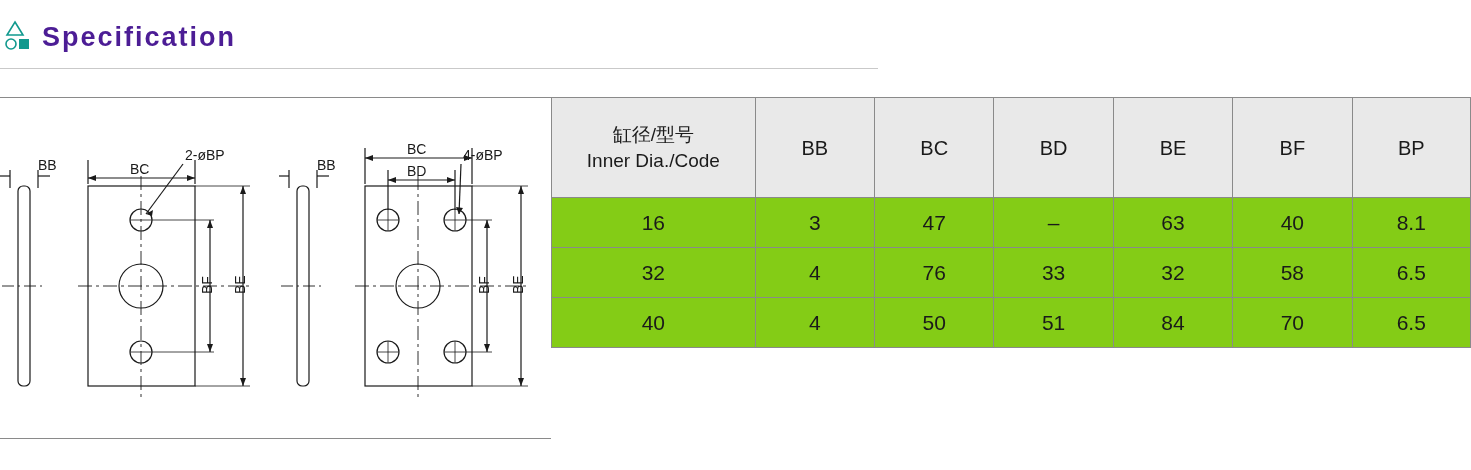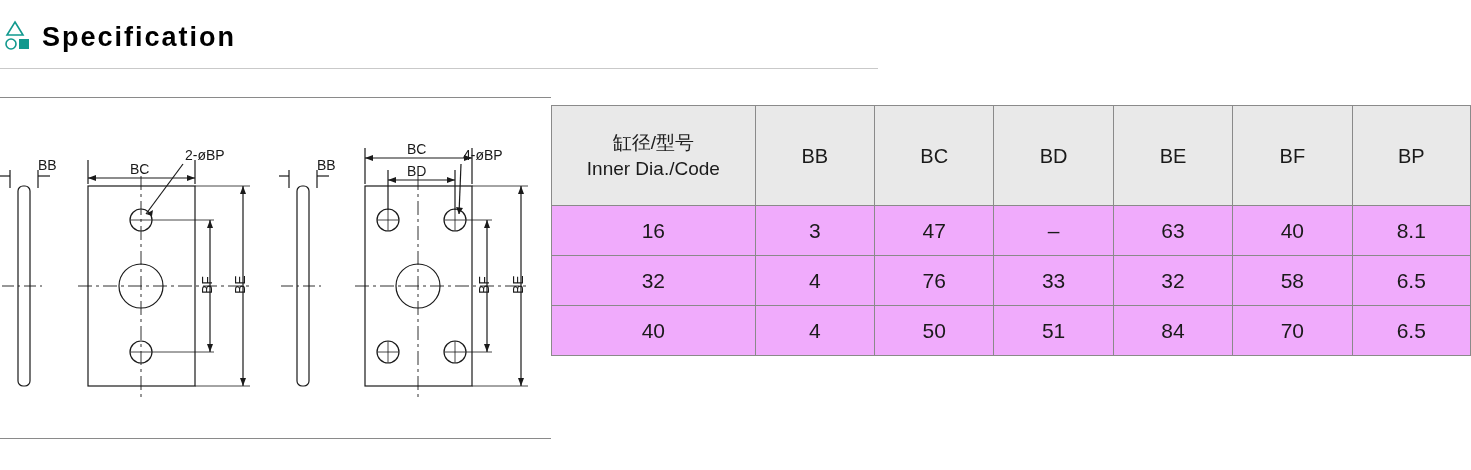--- a/index.html
+++ b/index.html
@@ -34,21 +34,21 @@
     width: 30px;
     height: 34px;
     position: relative;
     margin-right: 8px;
     flex: 0 0 auto;
   }
   .spec-title {
     font-size: 27px;
     font-weight: bold;
     letter-spacing: 2px;
-    color: #000000;
+    color: #4c1d95;
     line-height: 34px;
     white-space: nowrap;
   }
   .header-rule {
     position: absolute;
     left: 0;
     top: 68px;
     width: 878px;
     height: 1px;
     background: #c9c9c9;
@@ -74,21 +74,21 @@
     border-bottom: 1px solid #8a8a8a;
     box-sizing: border-box;
     background: #ffffff;
   }
   .drawing svg { display: block; }
 
   
   .spec-table-wrap {
     position: absolute;
     left: 551px;
-    top: 8px;
+    top: 0;
     width: 920px;
     height: 342px;
   }
   table.spec-table {
     border-collapse: collapse;
     width: 920px;
     table-layout: fixed;
   }
   table.spec-table th,
   table.spec-table td {
@@ -103,21 +103,21 @@
     background: #e9e9e9;
     height: 97px;
     font-size: 20px;
     line-height: 26px;
   }
   table.spec-table thead th.code-head {
     font-size: 19px;
   }
   table.spec-table tbody td {
     height: 47px;
-    background: #f0abfc;
+    background: #84cc16;
   }
   .col-code { width: 203px; }
   .col-v { width: 119px; }
   .col-v2 { width: 118px; }
 </style>
 </head>
 <body>
 
 <div class="header">
   <div class="header-inner">

